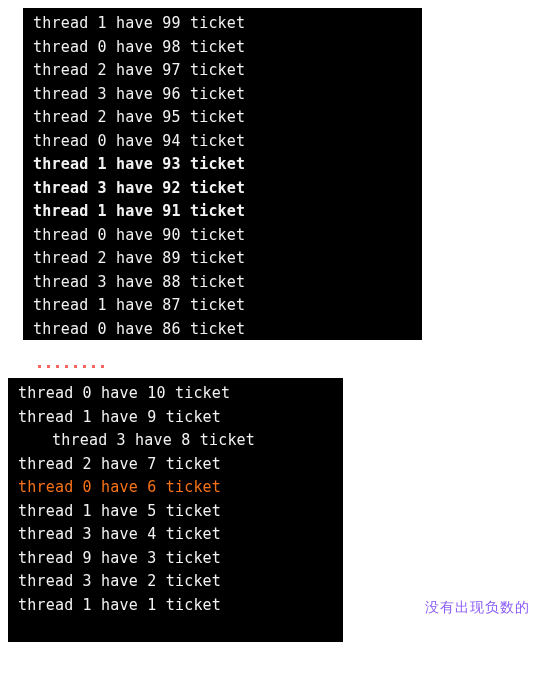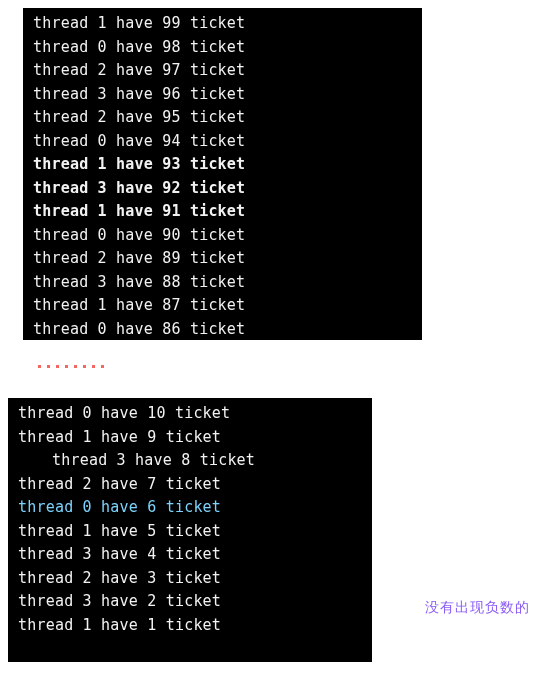--- a/index.html
+++ b/index.html
@@ -35,22 +35,22 @@
   #terminal-block-1 {
     left: 8px;
     top: 8px;
     width: 399px;
     height: 332px;
     margin-left: 15px;
   }
 
   #terminal-block-2 {
     left: 8px;
-    top: 398px;
-    width: 364px;
+    top: 378px;
+    width: 335px;
     height: 264px;
     text-decoration: underline;
   }
 
   #ellipsis-separator {
     position: absolute;
     left: 38px;
     top: 360px;
     width: 80px;
     height: 12px;
@@ -106,21 +106,21 @@
     <span class="sep-dot" style="background: rgb(244, 102, 94);"></span>
     <span class="sep-dot" style="background: rgb(244, 102, 94);"></span>
     <span class="sep-dot" style="background: rgb(244, 102, 94);"></span>
   </div>
 
 <div class="terminal" id="terminal-block-2" style="background: rgb(0, 0, 0);">
     <div class="terminal-line" style="color: rgb(242, 242, 242);">thread 0 have 10 ticket</div>
     <div class="terminal-line" style="color: rgb(242, 242, 242);">thread 1 have 9 ticket</div>
     <div class="terminal-line" style="color: rgb(242, 242, 242); margin-left: 34px;">thread 3 have 8 ticket</div>
     <div class="terminal-line" style="color: rgb(242, 242, 242);">thread 2 have 7 ticket</div>
-    <div class="terminal-line" style="color: #7dd3fc;">thread 0 have 6 ticket</div>
+    <div class="terminal-line" style="color: #f97316;">thread 0 have 6 ticket</div>
     <div class="terminal-line" style="color: rgb(242, 242, 242);">thread 1 have 5 ticket</div>
     <div class="terminal-line" style="color: rgb(242, 242, 242);">thread 3 have 4 ticket</div>
-    <div class="terminal-line" style="color: rgb(242, 242, 242);">thread 2 have 3 ticket</div>
+    <div class="terminal-line" style="color: rgb(242, 242, 242);">thread 9 have 3 ticket</div>
     <div class="terminal-line" style="color: rgb(242, 242, 242);">thread 3 have 2 ticket</div>
     <div class="terminal-line" style="color: rgb(242, 242, 242);">thread 1 have 1 ticket</div>
   </div>
 
 <div id="annotation-note" style="color: #8b5cf6;">没有出现负数的</div>
 
 </body></html>

